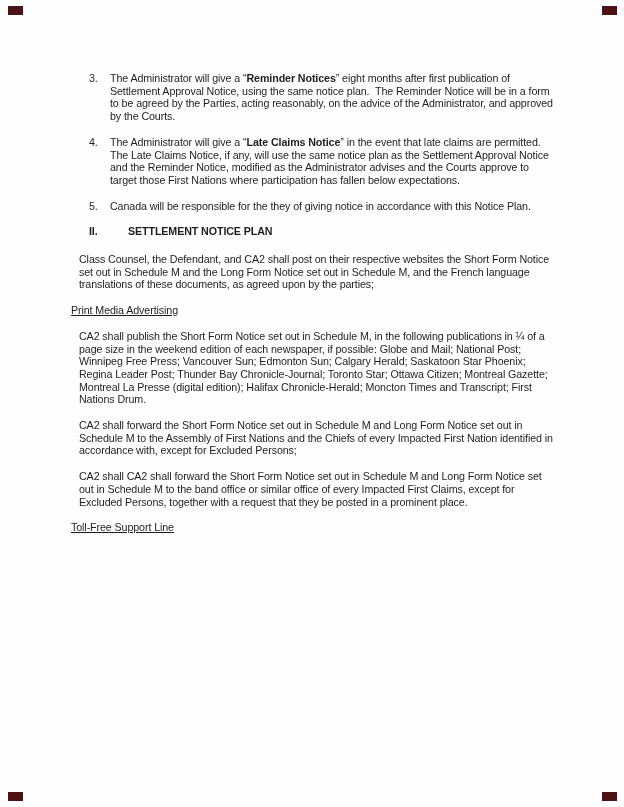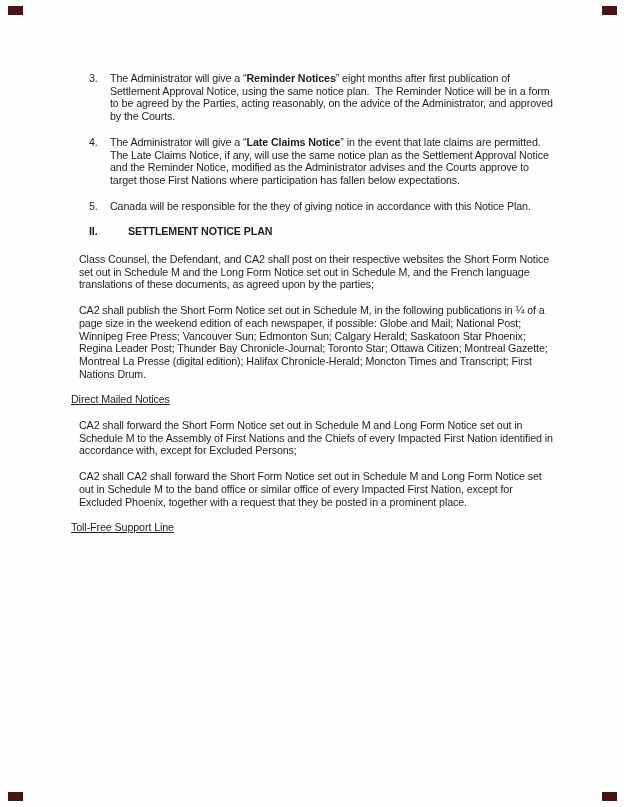--- a/index.html
+++ b/index.html
@@ -65,27 +65,27 @@
     <div class="heading2">
       <span class="num">II.</span>
       <span>SETTLEMENT NOTICE PLAN</span>
     </div>
 
     <div>
       <p class="para">Class Counsel, the Defendant, and CA2 shall post on their respective websites the Short Form Notice set out in Schedule M and the Long Form Notice set out in Schedule M, and the French language translations of these documents, as agreed upon by the parties;</p>
     </div>
 
     <div>
+      <p class="sub-heading">Print Media Advertising</p>
       <p class="para">CA2 shall publish the Short Form Notice set out in Schedule M, in the following publications in ¼ of a page size in the weekend edition of each newspaper, if possible: Globe and Mail; National Post; Winnipeg Free Press; Vancouver Sun; Edmonton Sun; Calgary Herald; Saskatoon Star Phoenix; Regina Leader Post; Thunder Bay Chronicle-Journal; Toronto Star; Ottawa Citizen; Montreal Gazette; Montreal La Presse (digital edition); Halifax Chronicle-Herald; Moncton Times and Transcript; First Nations Drum.</p>
     </div>
 
     <div>
-      <p class="sub-heading">Direct Mailed Notices</p>
       <p class="para">CA2 shall forward the Short Form Notice set out in Schedule M and Long Form Notice set out in Schedule M to the Assembly of First Nations and the Chiefs of every Impacted First Nation identified in accordance with, except for Excluded Persons;</p>
-      <p class="para">CA2 shall CA2 shall forward the Short Form Notice set out in Schedule M and Long Form Notice set out in Schedule M to the band office or similar office of every Impacted First Nation, except for Excluded Phoenix, together with a request that they be posted in a prominent place.</p>
+      <p class="para">CA2 shall CA2 shall forward the Short Form Notice set out in Schedule M and Long Form Notice set out in Schedule M to the band office or similar office of every Impacted First Claims, except for Excluded Persons, together with a request that they be posted in a prominent place.</p>
     </div>
 
     <div>
       <p class="sub-heading">Toll-Free Support Line</p>
     </div>
 
   </div>
 </div>
 
 </body></html>

